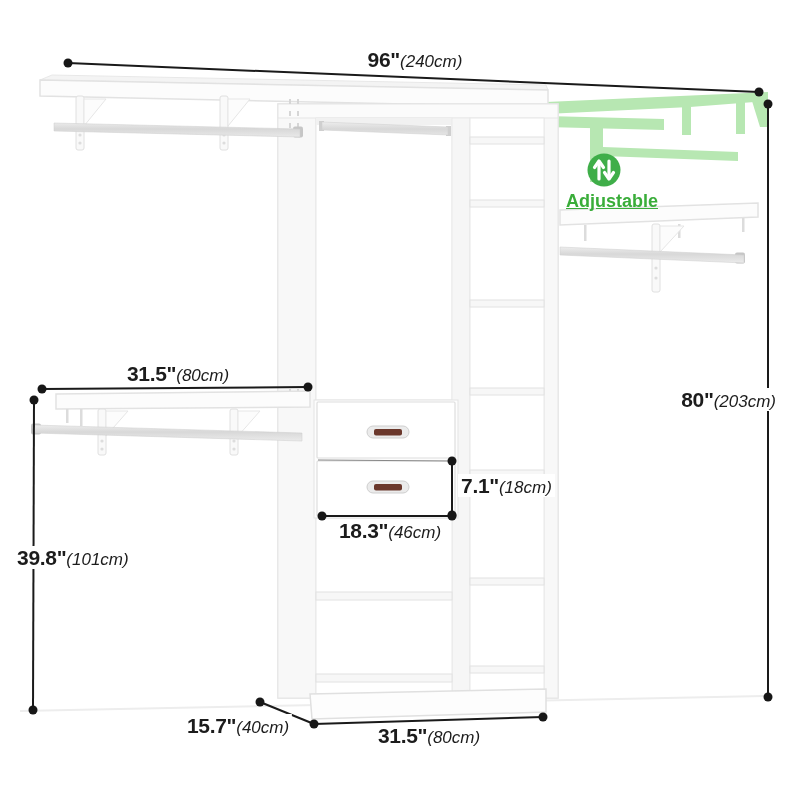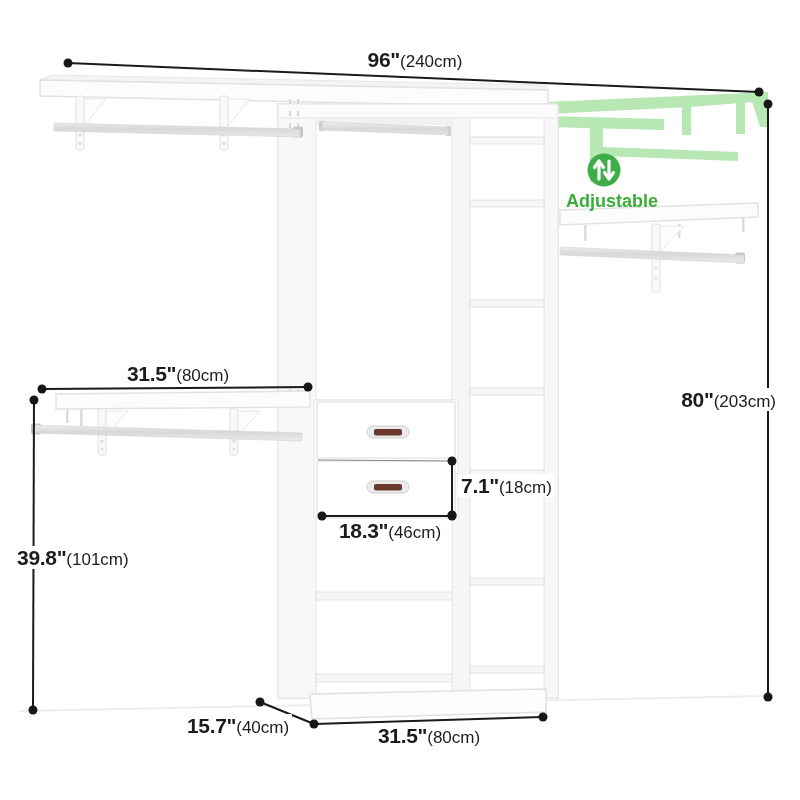--- a/index.html
+++ b/index.html
@@ -2,21 +2,21 @@
 <html><head>
 <meta charset="utf-8">
 <style>
   html,body{margin:0;padding:0;background:#fff;}
   .scene{position:relative;width:800px;height:800px;background:#fff;overflow:hidden;
          font-family:"Liberation Sans",sans-serif;}
   svg.art{position:absolute;left:0;top:0;z-index:1;}
   .labels{position:absolute;left:0;top:0;width:100%;height:100%;z-index:2;pointer-events:none;}
   .dim-label{position:absolute;white-space:nowrap;background:#fff;color:#1c1c1c;line-height:1;padding:1px 3px;}
   .dim-label .in{font-weight:700;font-size:21px;letter-spacing:-0.3px;}
-  .dim-label .cm{font-weight:400;font-size:17px;}
+  .dim-label .cm{font-weight:400;font-size:17px;font-style:italic;}
   .center{transform:translateX(-50%);}
   .rightal{transform:translateX(-100%);}
   .adj-label{position:absolute;font-weight:700;font-size:18px;color:#3aad3a;white-space:nowrap;background:transparent;}
 </style>
 </head>
 <body>
 
 <div class="scene">
 
 <svg class="art" width="800" height="800" viewBox="0 0 800 800">
@@ -219,16 +219,16 @@
   </div>
   <div class="dim-label center" style="left:429px;top:724px;">
     <span class="in">31.5"</span><span class="cm">(80cm)</span>
   </div>
   <div class="dim-label" style="left:458px;top:474px;">
     <span class="in">7.1"</span><span class="cm">(18cm)</span>
   </div>
   <div class="dim-label center" style="left:390px;top:519px;">
     <span class="in">18.3"</span><span class="cm">(46cm)</span>
   </div>
-  <div class="adj-label center" style="left:612px;top:191px;">Adjustable</div>
+  <div class="adj-label center" style="left:612px;top:191px;text-decoration:underline;">Adjustable</div>
 </div>
 
 </div>
 
 </body></html>

